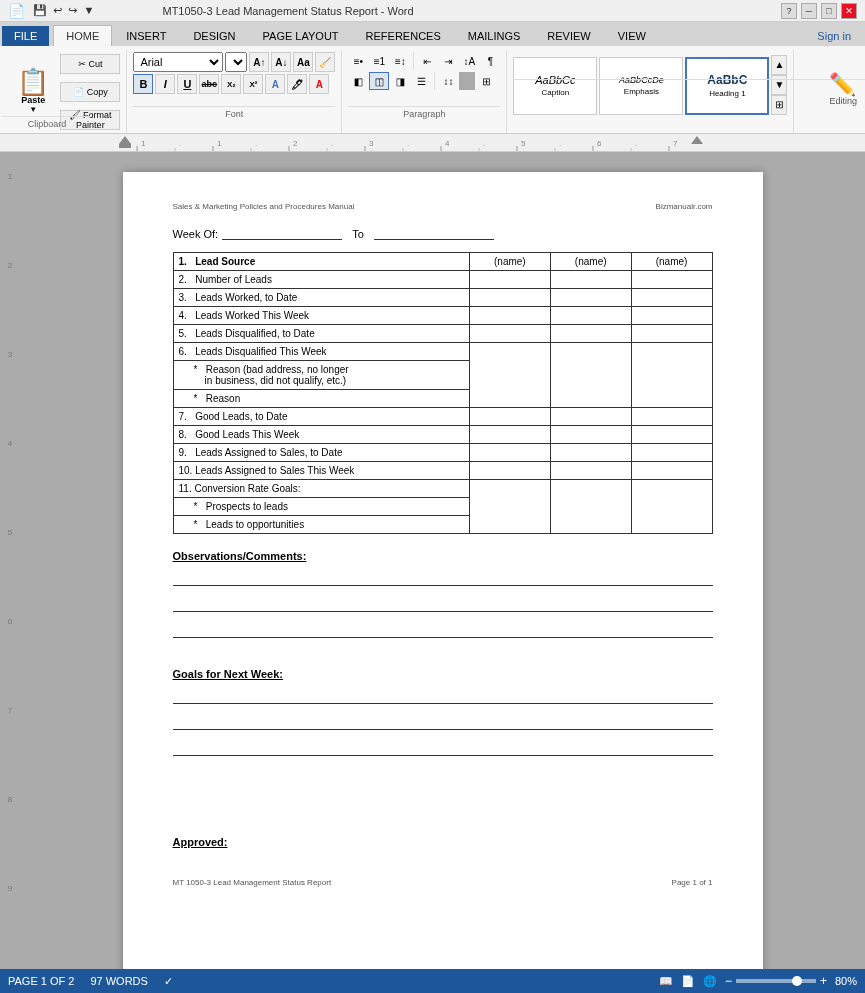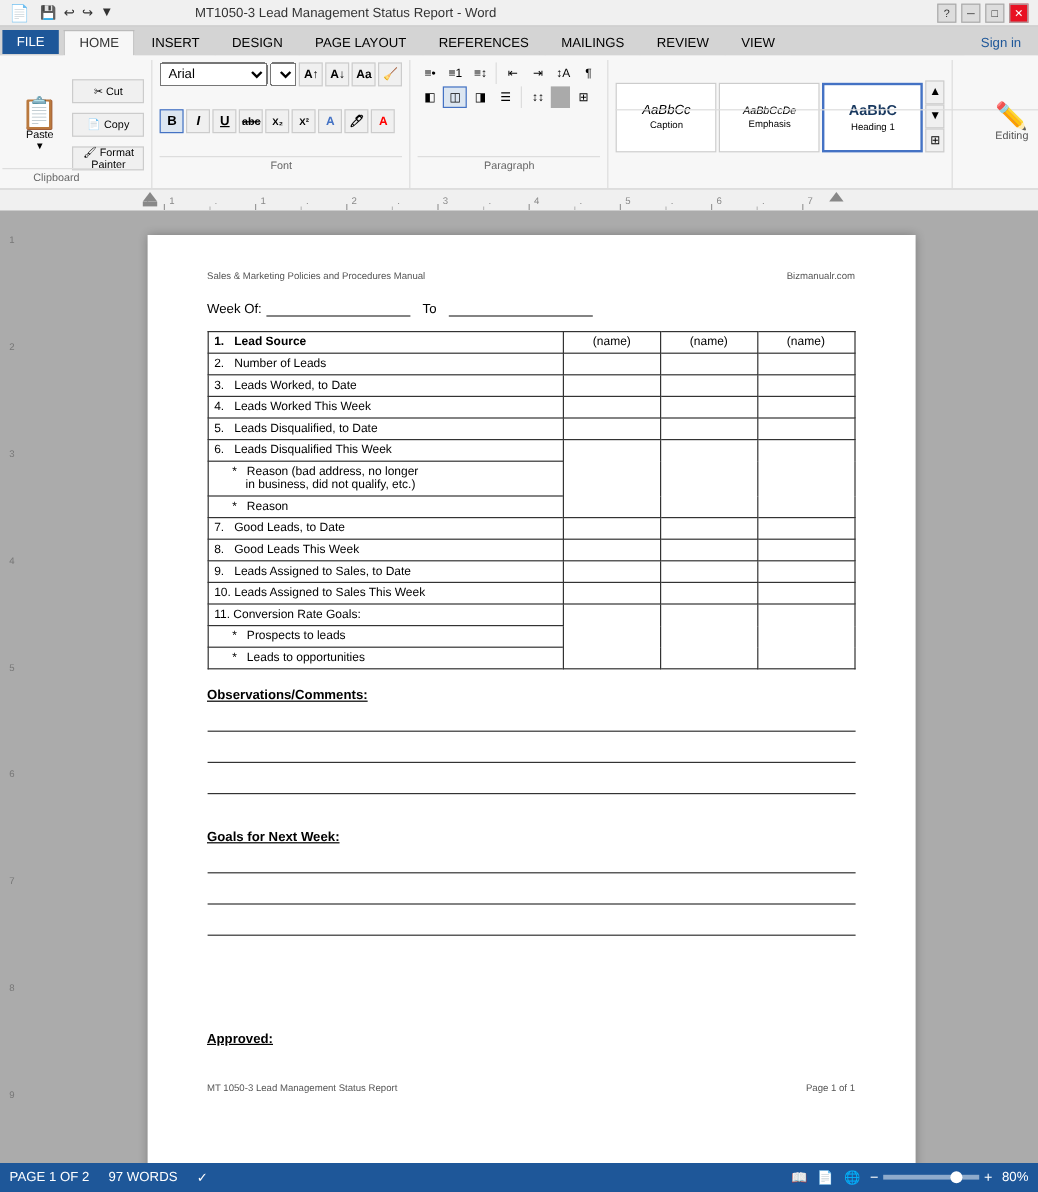--- a/index.html
+++ b/index.html
@@ -27,21 +27,21 @@
       border: 1px solid #aaa;
       font-size: 9px;
       text-align: center;
       line-height: 14px;
       cursor: pointer;
     }
 
     
     #tab-row {
       display: flex;
-      align-items: flex-start;
+      align-items: center;
       background: #d4d4d4;
       padding-top: 3px;
       padding-left: 2px;
     }
     .ribbon-tab {
       padding: 4px 12px;
       font-size: 11px;
       cursor: pointer;
       background: #d4d4d4;
       border: 1px solid transparent;
@@ -100,21 +100,21 @@
       background: #f0f0f0;
       border: 1px solid #ccc;
       font-size: 9px;
       cursor: pointer;
       display: flex; align-items: center; justify-content: center;
       text-align: center;
     }
 
     
     .font-group-row {
-      display: flex; align-items: flex-start; gap: 2px; margin-bottom: 19px;
+      display: flex; align-items: flex-start; gap: 2px; margin-bottom: 2px;
     }
     .font-select {
       width: 90px; height: 20px; font-size: 11px; padding: 0 2px;
     }
     .font-size-select {
       width: 22px; height: 20px; font-size: 11px; padding: 0 2px;
     }
     .format-btn {
       width: 20px; height: 20px; font-size: 11px; font-weight: bold;
       background: #f0f0f0; border: 1px solid #ccc; cursor: pointer;
@@ -349,21 +349,21 @@
   <div class="ribbon-tab">VIEW</div>
   <div class="ribbon-tab" style="margin-left:auto;color:#1e5799;">Sign in</div>
 </div>
 
 <div id="ribbon-content">
 
   <div class="ribbon-group" style="flex-direction:row;align-items:stretch;">
     <div style="display:flex;flex-direction:column;align-items:center;padding-right:4px;">
       <div class="clipboard-paste-btn" style="flex:1;display:flex;flex-direction:column;align-items:center;justify-content:center;">
         <div style="font-size:26px;line-height:1;">📋</div>
-        <div style="font-size:9px;">Paste</div>
+        <div style="font-size:9px;font-weight:bold;">Paste</div>
         <div style="font-size:8px;">▼</div>
       </div>
     </div>
     <div style="display:flex;flex-direction:column;gap:8px;justify-content:center;">
       <div class="small-btn" style="width:60px;">✂ Cut</div>
       <div class="small-btn" style="width:60px;">📄 Copy</div>
       <div class="small-btn" style="width:60px;">🖌 Format Painter</div>
     </div>
     <div class="ribbon-section-label" style="position:absolute;bottom:4px;left:2px;width:90px;font-size:9px;text-align:center;border-top:1px solid #ddd;padding-top:2px;">Clipboard</div>
   </div>

